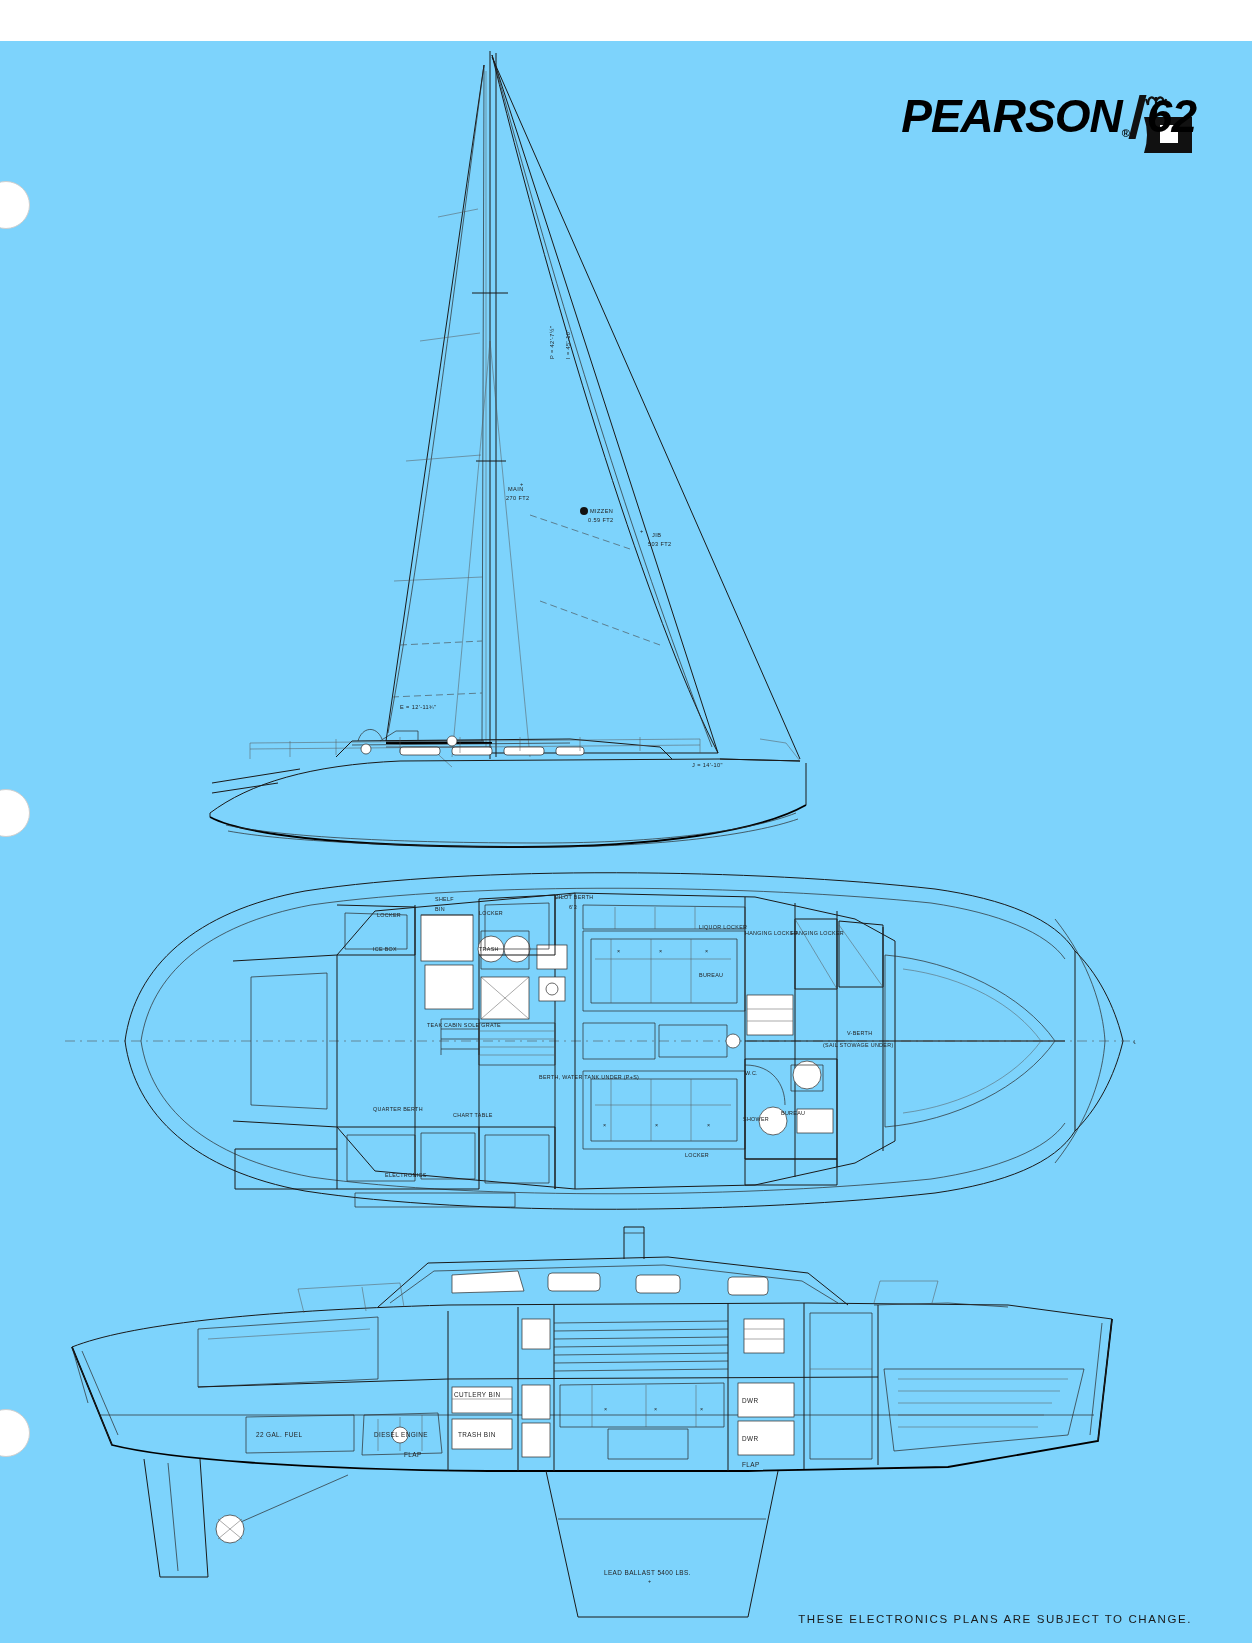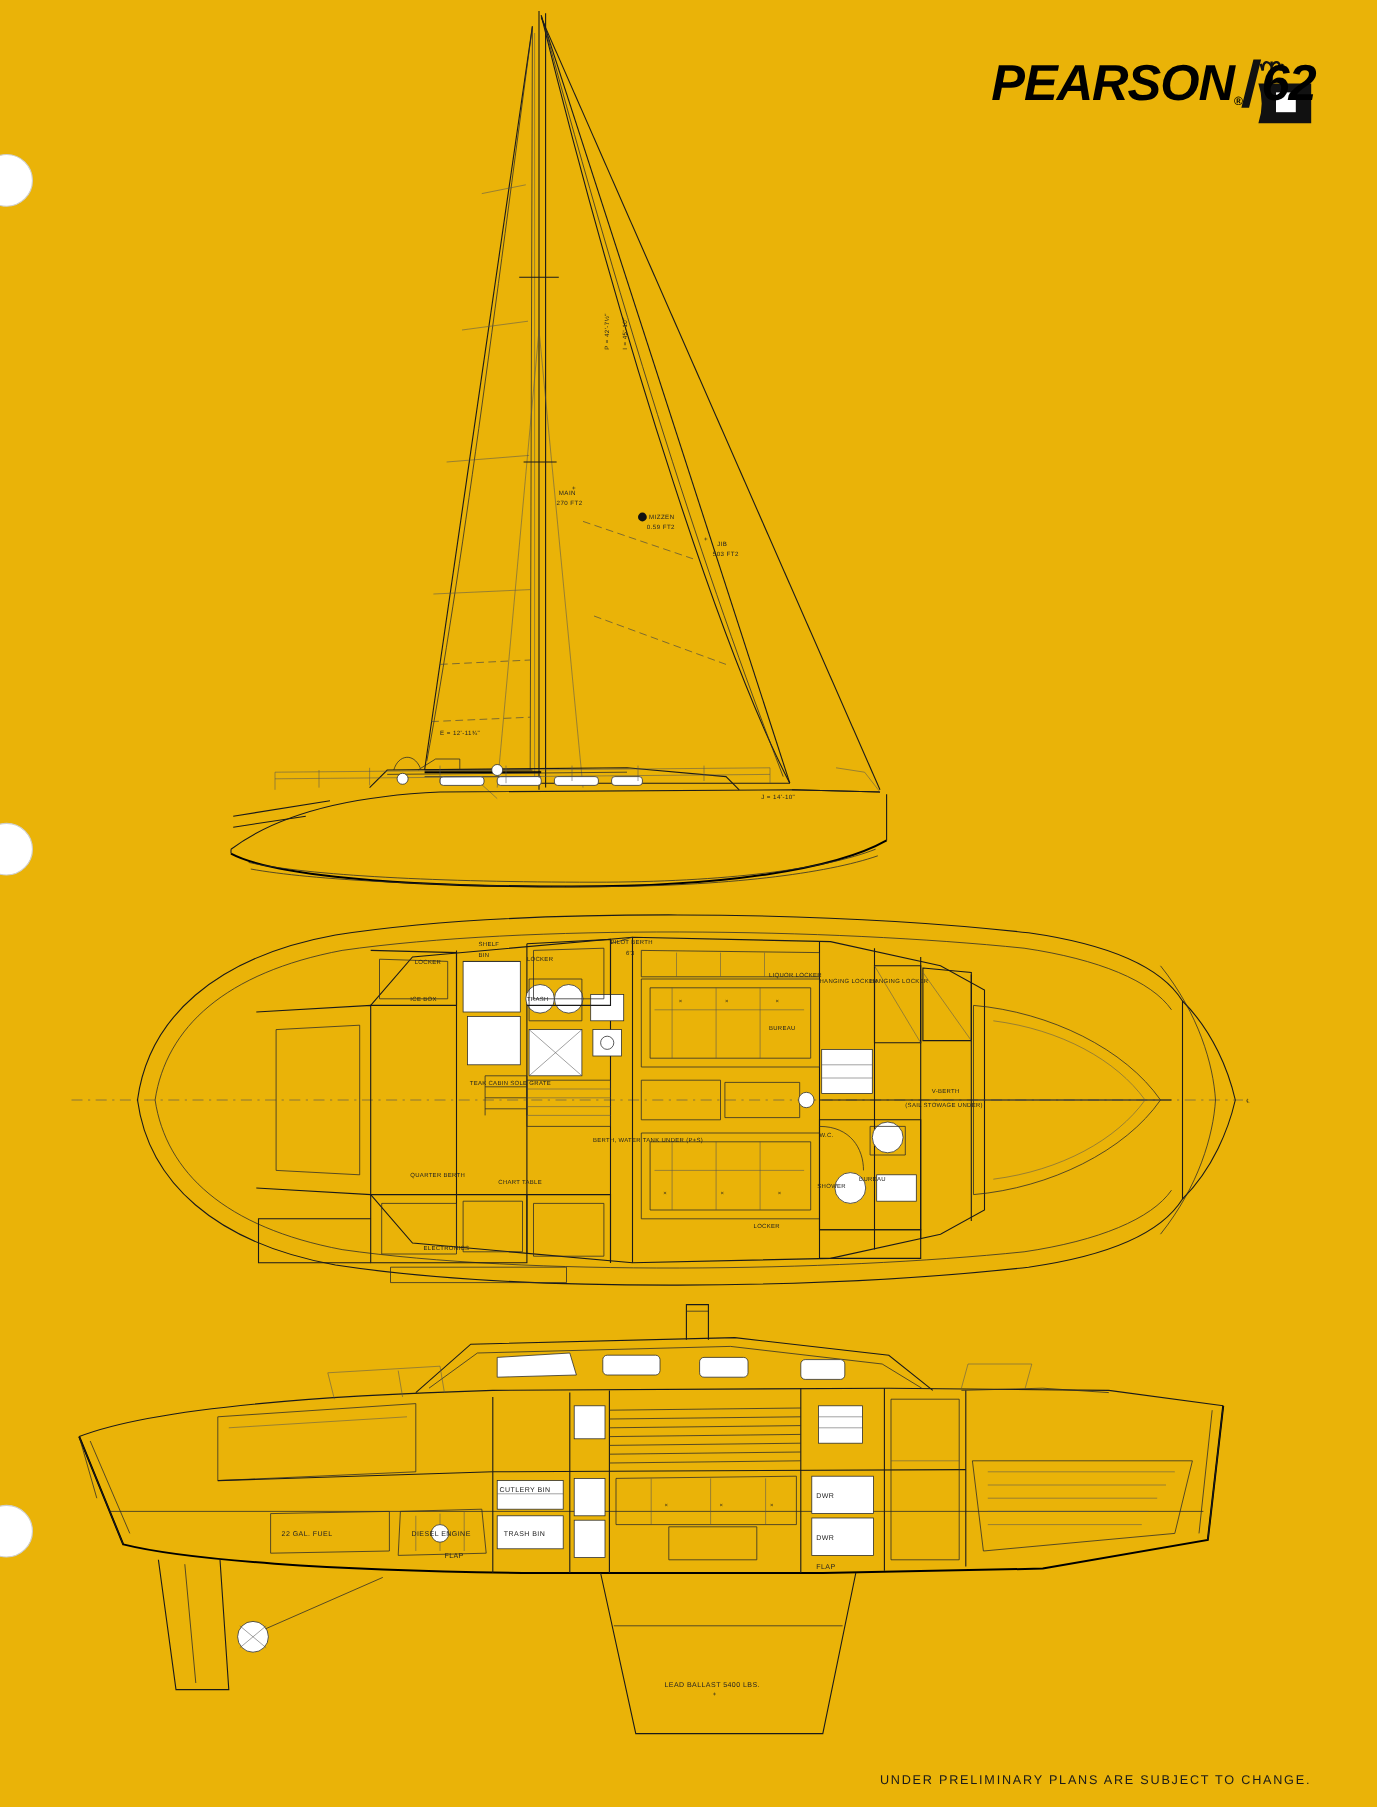--- a/index.html
+++ b/index.html
@@ -1,18 +1,18 @@
 <!DOCTYPE html>
 <html><head>
 <meta charset="utf-8">
 <style>
   html,body{margin:0;padding:0;background:#ffffff;}
   body{width:1252px;height:1643px;position:relative;overflow:hidden;
        font-family:"Liberation Sans",sans-serif;color:#000;}
-  .sheet{position:absolute;inset:0;background:#eab308;}
+  .sheet{position:absolute;inset:0;background:#7dd3fc;margin-top:41px;}
 
   
   .hole{position:absolute;left:-18px;width:46px;height:46px;border:1px solid #cfcfcf;
         border-radius:50%;background:#ffffff;}
 
   
   .brand{position:absolute;right:56px;top:52px;display:flex;align-items:flex-end;gap:0;}
   .brand-text{font-family:"Liberation Sans",sans-serif;font-weight:bold;font-style:italic;
               font-size:46px;letter-spacing:-1px;line-height:1;}
   .brand-reg{font-size:11px;vertical-align:super;font-style:normal;font-weight:bold;}
@@ -384,14 +384,14 @@
     <text class="lbl7" x="406" y="178">CUTLERY BIN</text>
     <text class="lbl7" x="410" y="218">TRASH BIN</text>
     <text class="lbl7" x="356" y="238">FLAP</text>
     <text class="lbl7" x="694" y="184">DWR</text>
     <text class="lbl7" x="694" y="222">DWR</text>
     <text class="lbl7" x="694" y="248">FLAP</text>
     <text class="lbl7" x="556" y="356">LEAD BALLAST 5400 LBS.</text>
   </svg>
   </div>
 
-  <div class="footer">UNDER PRELIMINARY PLANS ARE SUBJECT TO CHANGE.</div>
+  <div class="footer">THESE ELECTRONICS PLANS ARE SUBJECT TO CHANGE.</div>
 </div>
 
 </body></html>

